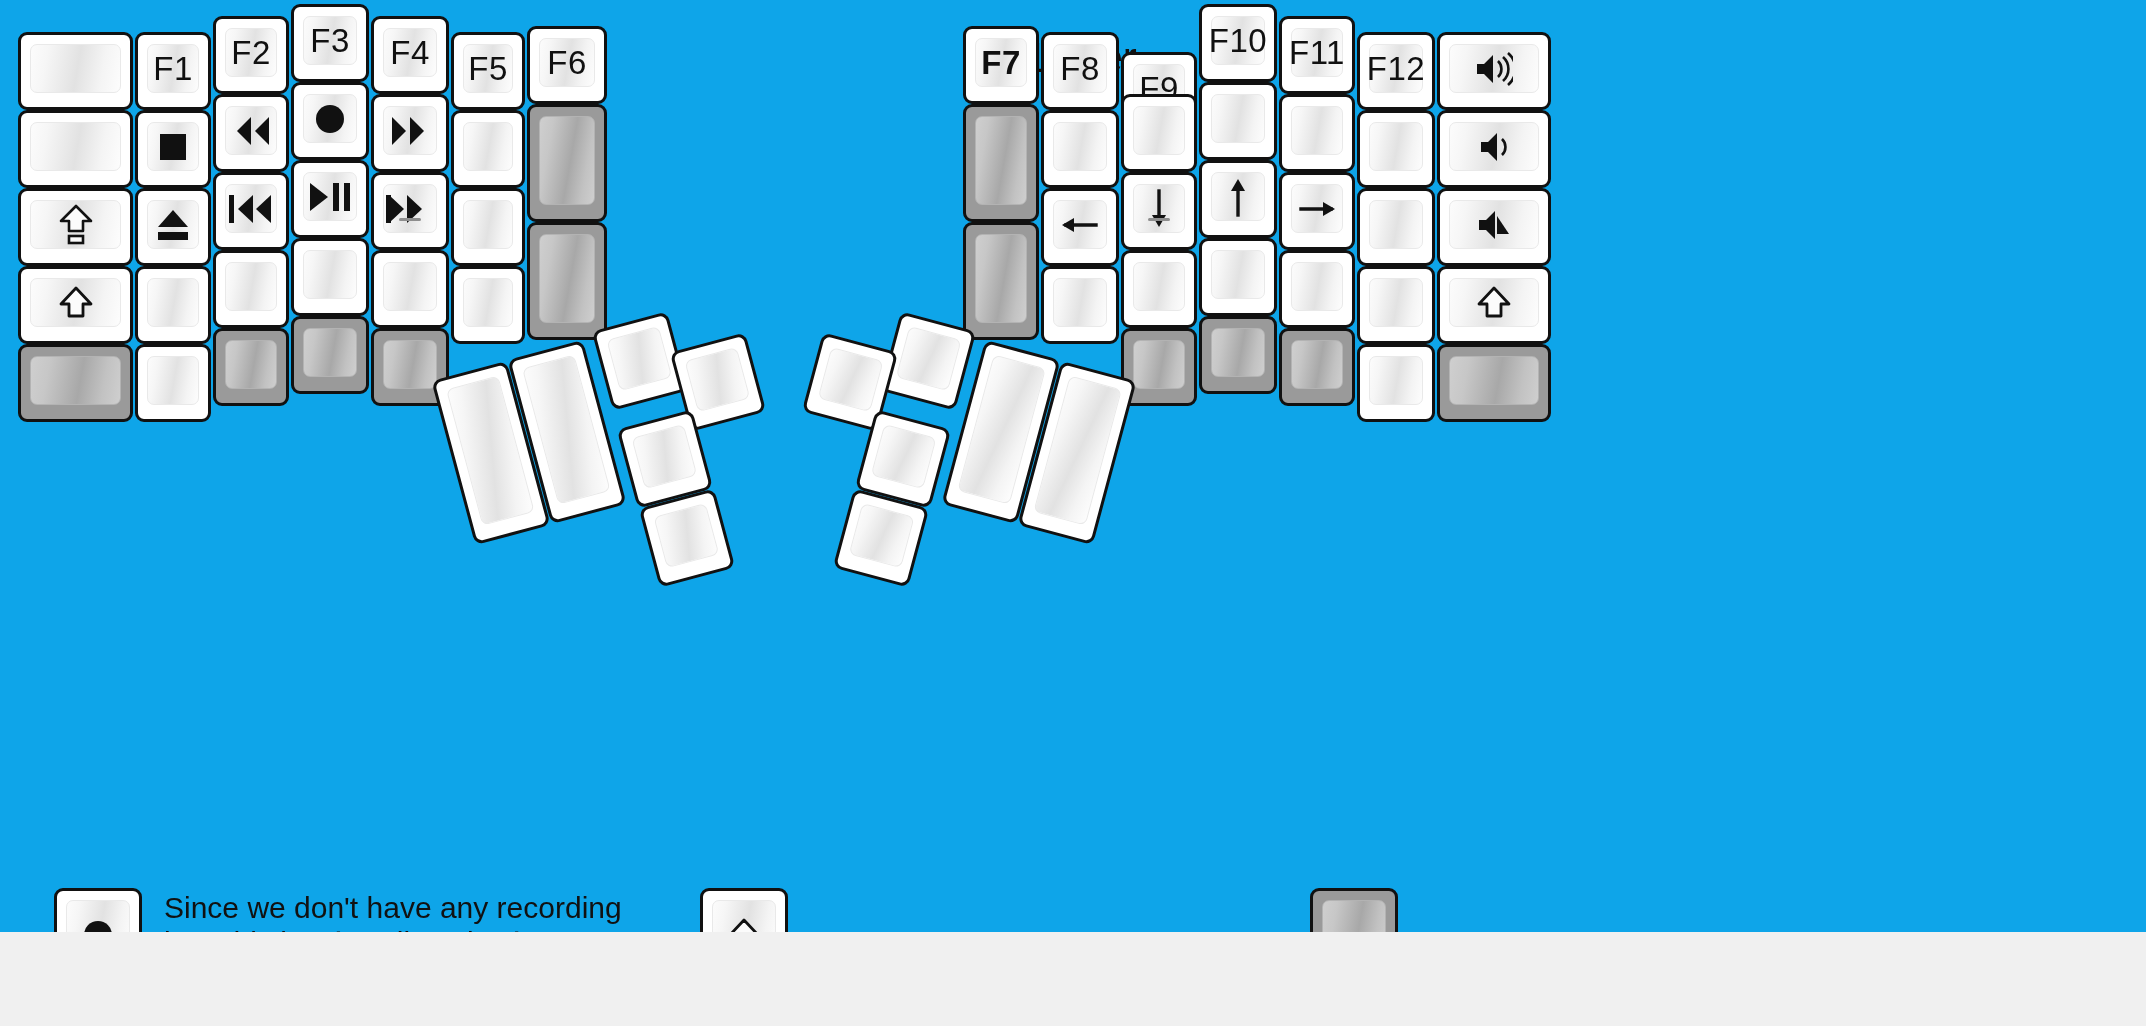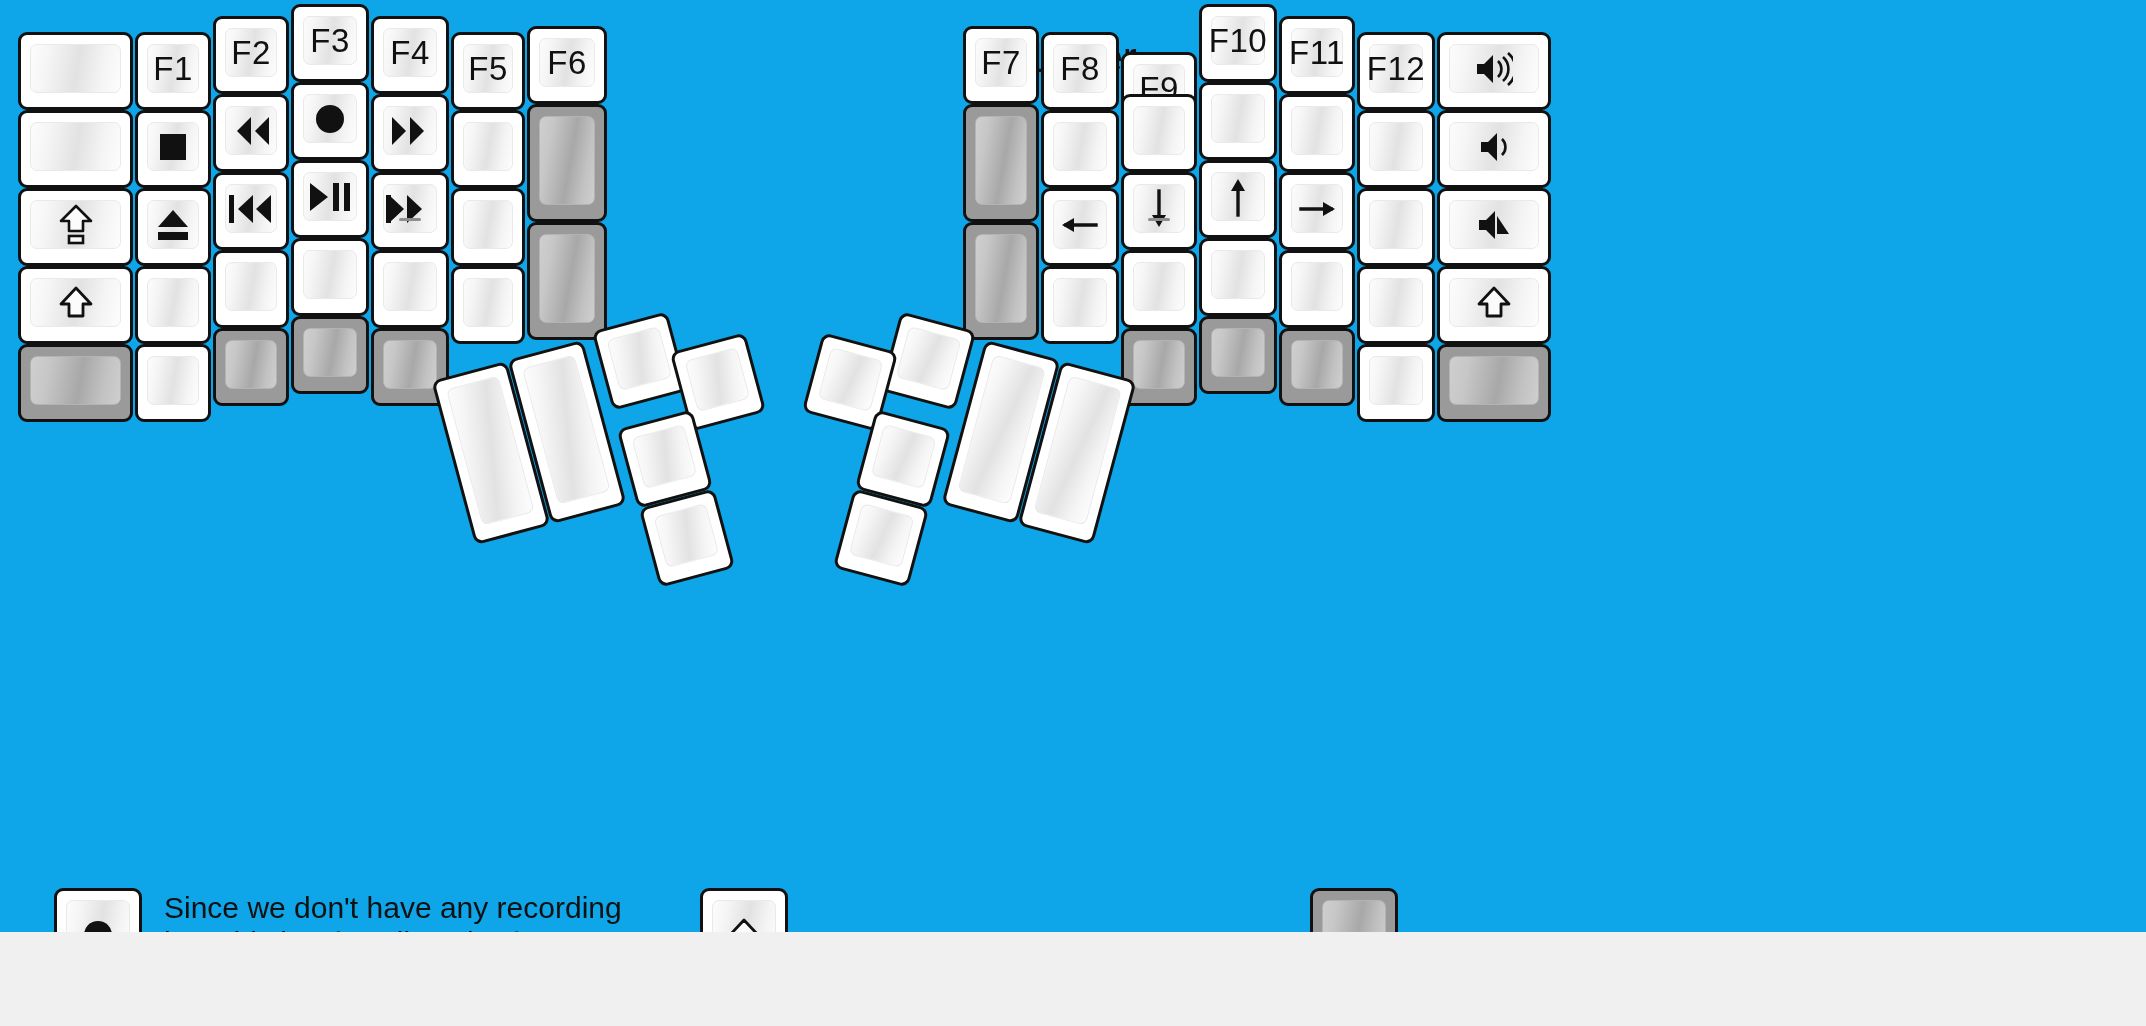--- a/index.html
+++ b/index.html
@@ -210,21 +210,21 @@
         <div class="cap">
           <span class="lbl">F6</span>
         </div>
       </div>
       <div class="key trans" style="left: 527px; top: 104px; width: 80px; height: 118px;">
         <div class="cap"></div>
       </div>
       <div class="key trans" style="left: 527px; top: 222px; width: 80px; height: 118px;">
         <div class="cap"></div>
       </div>
-      <div class="key" style="left: 963px; top: 26px; width: 76px; height: 78px;">
+      <div class="key" style="left: 963px; top: 26px; width: 76px; height: 78px; font-weight: bold;">
         <div class="cap">
           <span class="lbl">F7</span>
         </div>
       </div>
       <div class="key trans" style="left: 963px; top: 104px; width: 76px; height: 118px;">
         <div class="cap"></div>
       </div>
       <div class="key trans" style="left: 963px; top: 222px; width: 76px; height: 118px;">
         <div class="cap"></div>
       </div>

